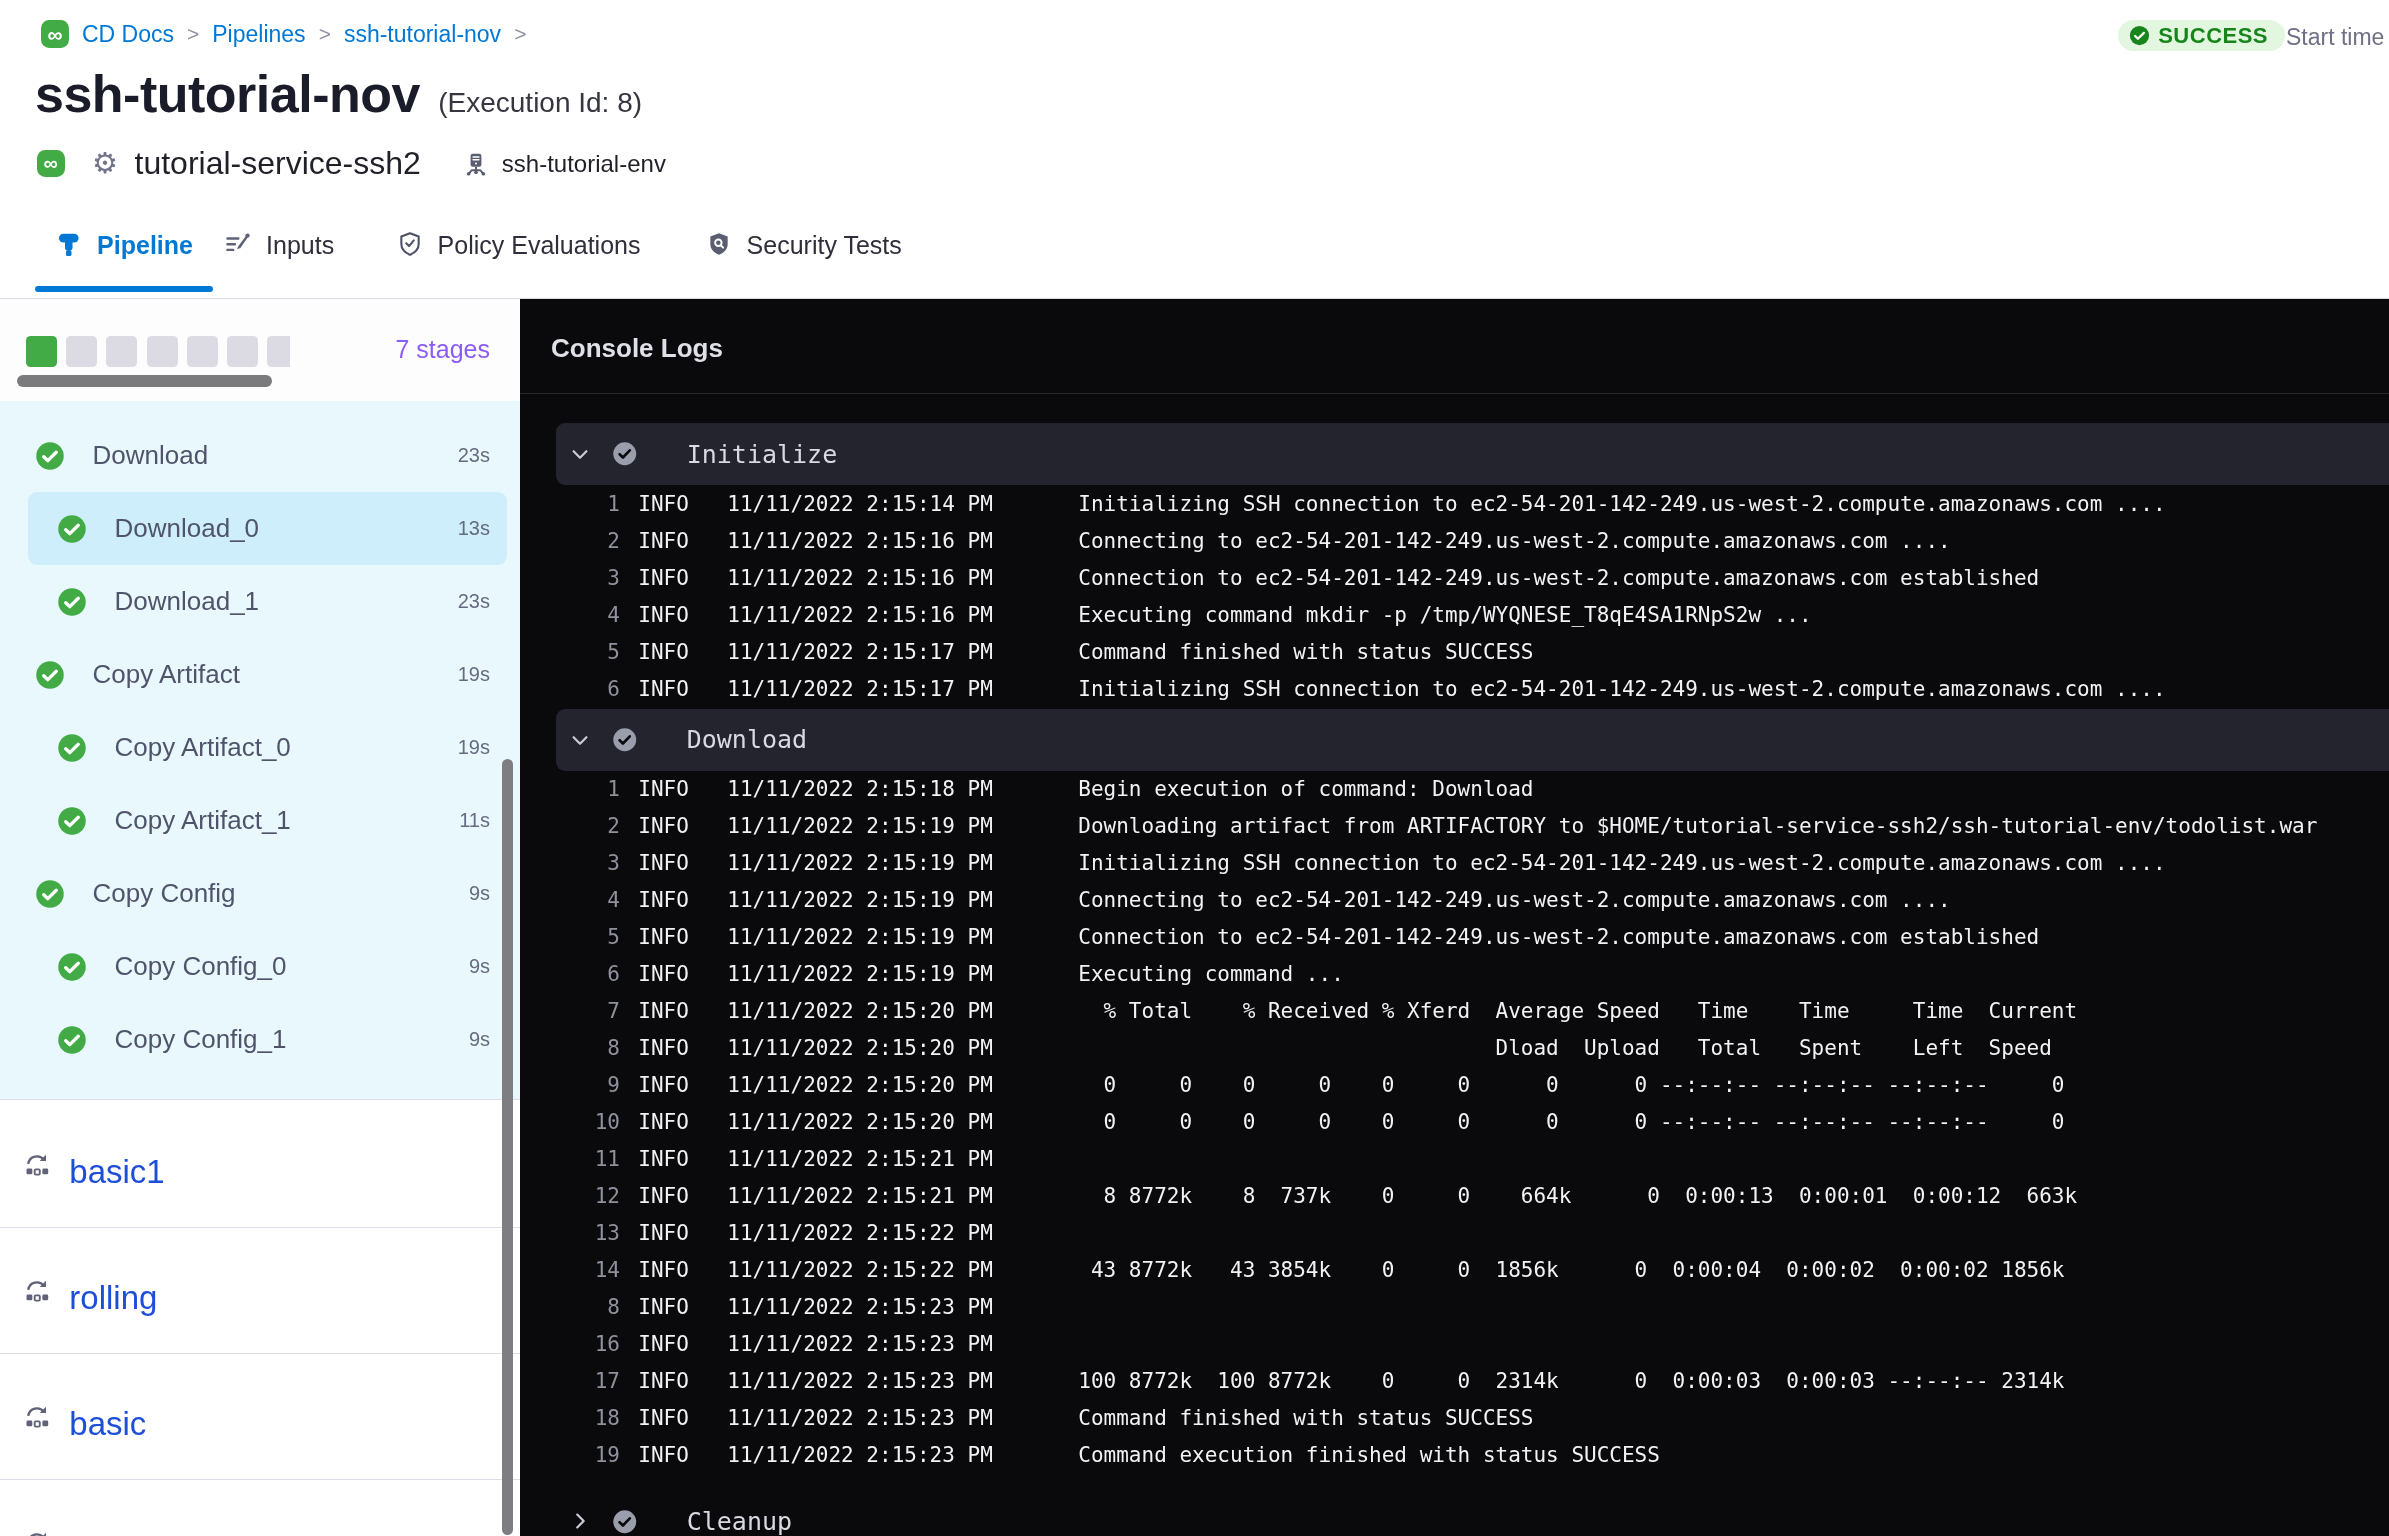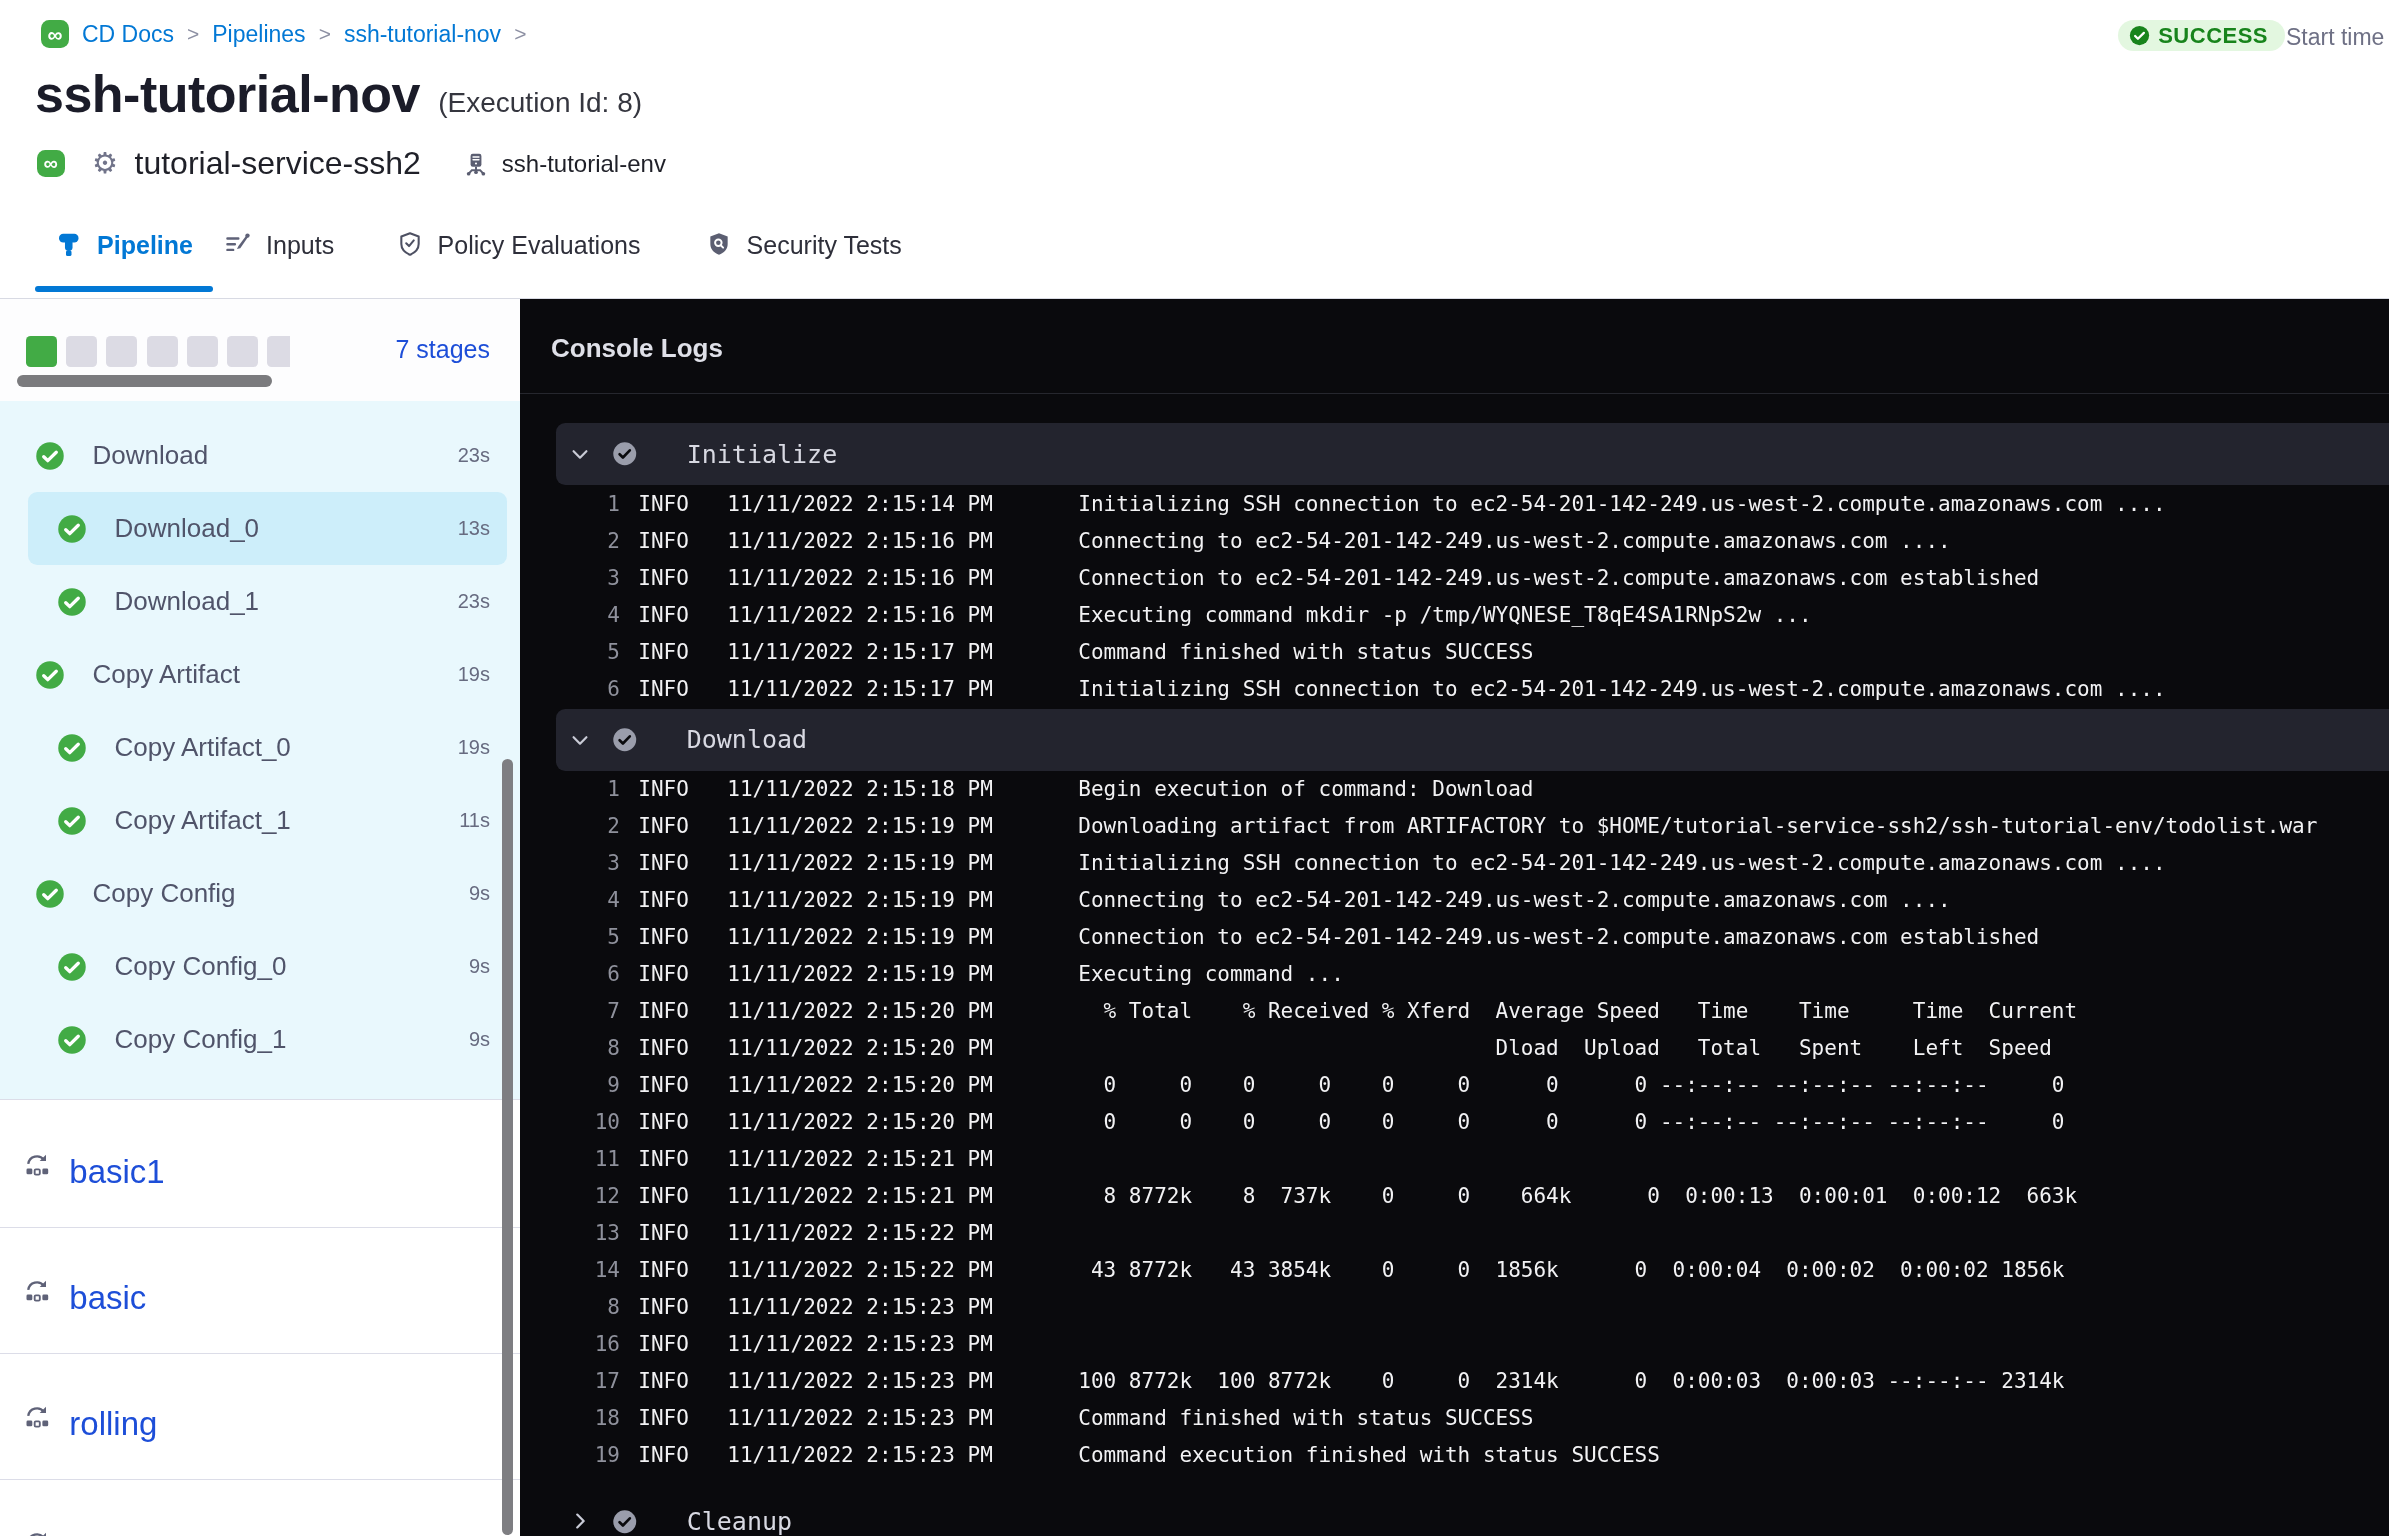--- a/index.html
+++ b/index.html
@@ -38,21 +38,21 @@
 
   
   .aside{position:absolute;left:0;top:298px;width:520px;height:1238px;background:#ffffff;overflow:hidden;}
   .stage-summary{position:absolute;left:0;top:0;width:520px;height:103px;background:#fdfdfe;
                  border-bottom:0.9px solid #dcdde8;}
   .squares{position:absolute;left:26px;top:38px;width:264px;height:33px;overflow:hidden;
            display:flex;gap:9.2px;}
   .square{width:31px;height:31px;border-radius:4.6px;background:#dcdbe4;flex:none;}
   .square.done{background:#42ab45;}
   .hbar{position:absolute;left:16.5px;top:77px;width:255px;height:12px;border-radius:6.4px;background:#7b7b7e;}
-  .stage-count{position:absolute;right:30px;top:37px;font-size:25px;color:#1d4ed8;}
+  .stage-count{position:absolute;right:30px;top:37px;font-size:25px;color:#8b5cf6;}
   .stage-list{position:absolute;left:0;top:103px;width:520px;height:699px;background:#e9f8fd;
               border-bottom:0.9px solid #dcdde8;box-sizing:border-box;padding-top:18.3px;}
   .stage-row{position:relative;height:73px;display:flex;align-items:center;cursor:pointer;}
   .stage-row.selected::before{content:"";position:absolute;left:27.5px;right:13px;top:0;bottom:0;
               background:#cdeefa;border-radius:9.2px;}
   .stage-icon{margin-left:35px;display:flex;position:relative;z-index:1;}
   .stage-row.indent1 .stage-icon{margin-left:57px;}
   .stage-label{margin-left:27.5px;font-size:26px;color:#50546a;position:relative;z-index:1;}
   .stage-duration{position:absolute;right:30px;font-size:20px;color:#676b80;z-index:1;}
   .pipe-list{position:absolute;left:0;top:804px;width:520px;}
@@ -301,33 +301,33 @@
         <div class="pipe-row">
           <span class="pipe-icon" style="display: flex;">
             <svg width="28" height="28" viewBox="0 0 24 24">
               <path d="M4.5 11a7.5 7.5 0 0 1 13.4-3.4" fill="none" stroke="#5f6278" stroke-width="2"></path>
               <path d="M19.7 3.2v5.4h-5.4z" fill="#5f6278"></path>
               <rect x="3" y="15" width="5" height="5" rx="1.2" fill="#5f6278"></rect>
               <rect x="10" y="15.8" width="4.4" height="4.4" rx="1" fill="none" stroke="#5f6278" stroke-width="1.6"></rect>
               <rect x="16.6" y="15" width="5" height="5" rx="1.2" fill="#5f6278"></rect>
             </svg>
           </span>
-          <span class="pipe-label">basic</span>
+          <span class="pipe-label">rolling</span>
         </div>
         <div class="pipe-row">
           <span class="pipe-icon" style="display: flex;">
             <svg width="28" height="28" viewBox="0 0 24 24">
               <path d="M4.5 11a7.5 7.5 0 0 1 13.4-3.4" fill="none" stroke="#5f6278" stroke-width="2"></path>
               <path d="M19.7 3.2v5.4h-5.4z" fill="#5f6278"></path>
               <rect x="3" y="15" width="5" height="5" rx="1.2" fill="#5f6278"></rect>
               <rect x="10" y="15.8" width="4.4" height="4.4" rx="1" fill="none" stroke="#5f6278" stroke-width="1.6"></rect>
               <rect x="16.6" y="15" width="5" height="5" rx="1.2" fill="#5f6278"></rect>
             </svg>
           </span>
-          <span class="pipe-label">rolling</span>
+          <span class="pipe-label">basic</span>
         </div>
         <div class="pipe-row">
           <span class="pipe-icon" style="display: flex;">
             <svg width="28" height="28" viewBox="0 0 24 24">
               <path d="M4.5 11a7.5 7.5 0 0 1 13.4-3.4" fill="none" stroke="#5f6278" stroke-width="2"></path>
               <path d="M19.7 3.2v5.4h-5.4z" fill="#5f6278"></path>
               <rect x="3" y="15" width="5" height="5" rx="1.2" fill="#5f6278"></rect>
               <rect x="10" y="15.8" width="4.4" height="4.4" rx="1" fill="none" stroke="#5f6278" stroke-width="1.6"></rect>
               <rect x="16.6" y="15" width="5" height="5" rx="1.2" fill="#5f6278"></rect>
             </svg>

